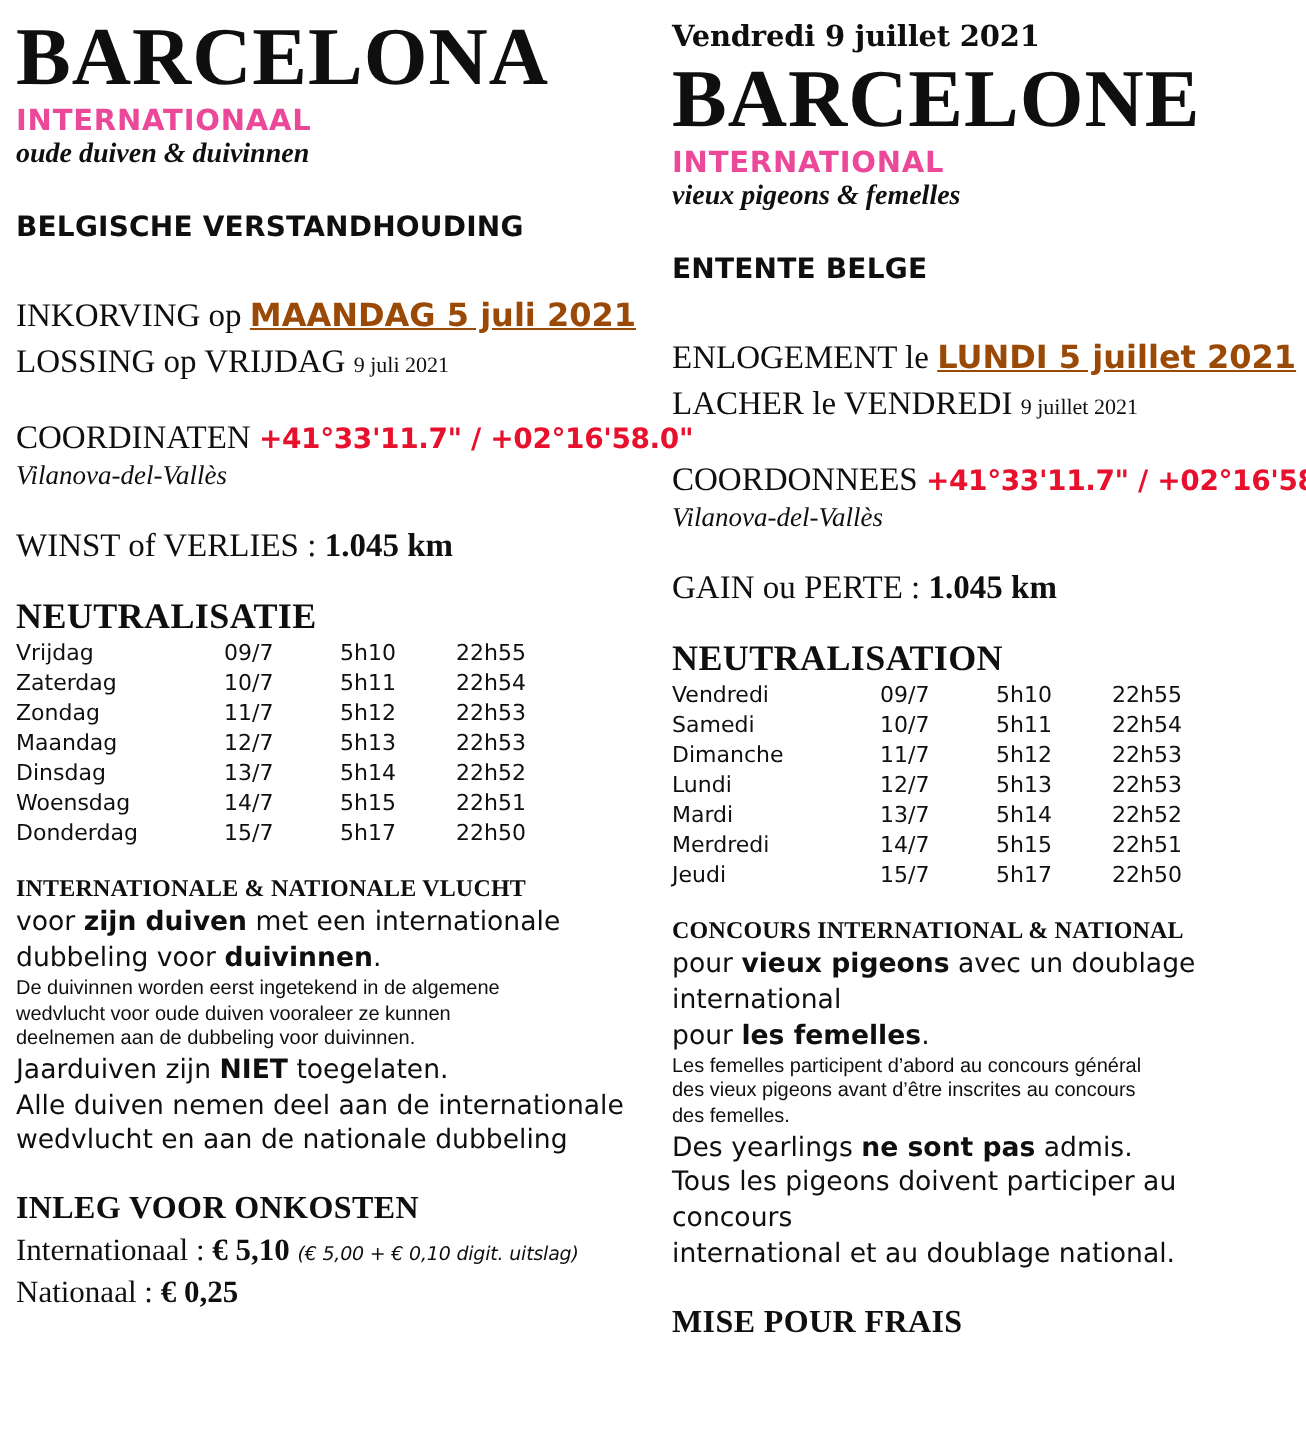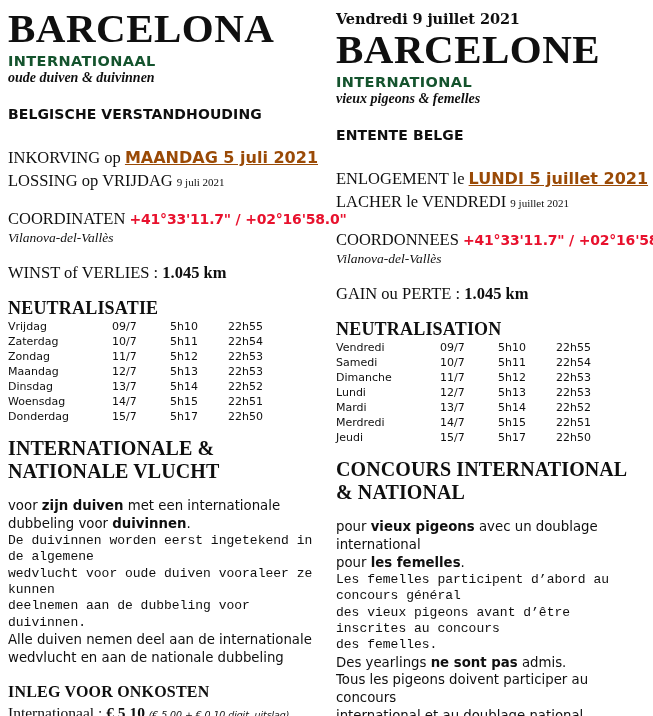--- a/index.html
+++ b/index.html
@@ -42,21 +42,21 @@
     font-size: 41px;
     line-height: 1.0;
     letter-spacing: 0.5px;
     margin: 2px 0 4px 0;
     white-space: nowrap;
   }
   .subtitle {
     font-family: "DejaVu Sans", sans-serif;
     font-weight: bold;
     font-size: 14.5px;
-    color: #14532d;
+    color: #ec4899;
     letter-spacing: 0.4px;
     margin: 2px 0 1px 0;
   }
   .subtitle2 {
     font-family: "Liberation Serif", serif;
     font-style: italic;
     font-weight: bold;
     font-size: 14px;
     margin: 0 0 0 0;
   }
@@ -135,33 +135,33 @@
   table.neut td.c-day   { width: 104px; }
   table.neut td.c-date  { width: 58px; }
   table.neut td.c-start { width: 58px; }
   table.neut td.c-end   { width: 40px; }
 
   
   .notes { margin-top: 13px; }
   .notes-title {
     font-family: "Liberation Serif", serif;
     font-weight: bold;
-    font-size: 20px;
+    font-size: 12px;
     letter-spacing: 0.1px;
-    margin-bottom: 14px;
+    margin-bottom: 1px;
   }
   .sans-line {
     font-family: "DejaVu Sans", sans-serif;
     font-size: 13.3px;
     line-height: 1.34;
   }
   .sans-line b { font-weight: bold; }
   .serif-line {
-    font-family: Liberation Mono, monospace;
-    font-size: 13px;
+    font-family: Liberation Sans, sans-serif;
+    font-size: 10px;
     line-height: 1.26;
   }
 
   
   .fees { margin-top: 16px; }
   .fees-title {
     font-family: "Liberation Serif", serif;
     font-weight: bold;
     font-size: 16px;
     letter-spacing: 0.2px;
@@ -270,20 +270,23 @@
       <div class="notes-title">INTERNATIONALE &amp; NATIONALE VLUCHT</div>
       <div class="sans-line">
         <span>voor </span><b>zijn duiven</b><span> met een internationale</span>
       </div>
       <div class="sans-line">
         <span>dubbeling voor </span><b>duivinnen</b><span>.</span>
       </div>
       <div class="serif-line">De duivinnen worden eerst ingetekend in de algemene</div>
       <div class="serif-line">wedvlucht voor oude duiven vooraleer ze kunnen</div>
       <div class="serif-line">deelnemen aan de dubbeling voor duivinnen.</div>
+      <div class="sans-line">
+        <span>Jaarduiven zijn </span><b>NIET</b><span> toegelaten.</span>
+      </div>
       <div class="sans-line">Alle duiven nemen deel aan de internationale</div>
       <div class="sans-line">wedvlucht en aan de nationale dubbeling</div>
     </div>
 
     <div class="fees">
       <div class="fees-title">INLEG VOOR ONKOSTEN</div>
       <div class="fee-line">
         <span>Internationaal : </span><b>€ 5,10</b>
         <span class="fee-note">(€ 5,00 + € 0,10 digit. uitslag)</span>
       </div>

